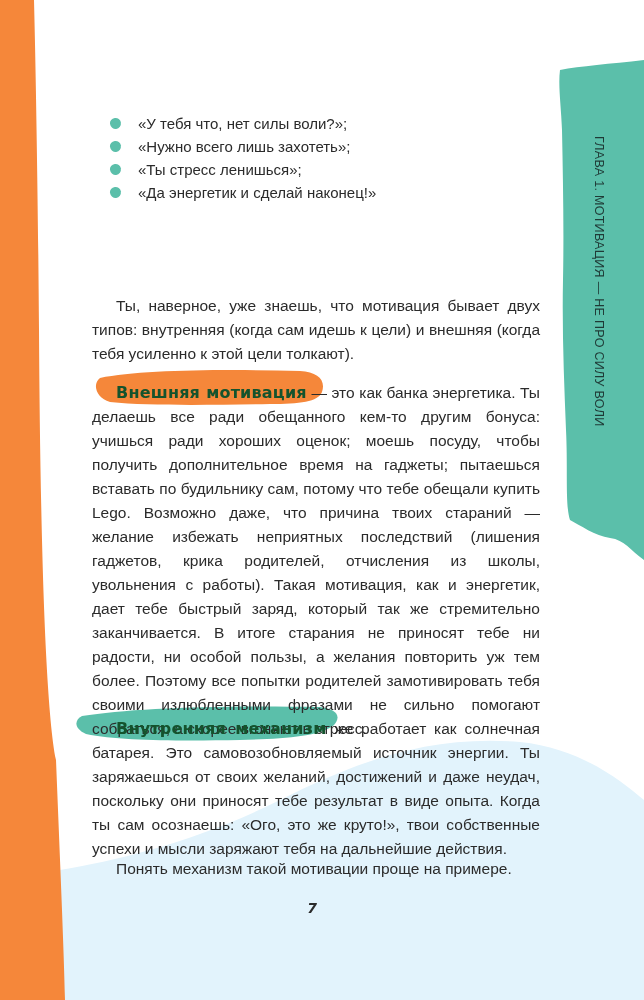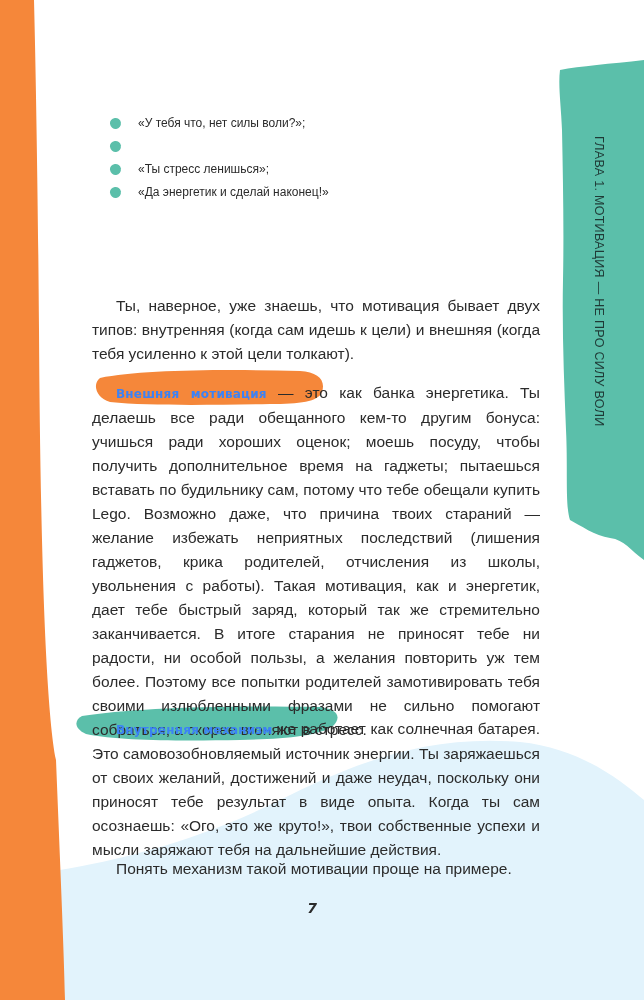--- a/index.html
+++ b/index.html
@@ -31,21 +31,21 @@
       position: absolute;
       left: 108px;
       top: 112px;
       margin: 0; padding: 0;
       list-style: none;
     }
     .bullets li {
       position: relative;
       height: 23px;
       line-height: 23px;
-      font-size: 12px;
+      font-size: 15px;
       padding-left: 30px;
       white-space: nowrap;
     }
     .bullet-dot {
       position: absolute;
       left: 2px;
       top: 6px;
       width: 11px;
       height: 11px;
       background: #5bbfaa;
@@ -63,22 +63,22 @@
       margin: 0;
     }
     .para.p1 { top: 217px; }
     .para.p2 { top: 294px; }
     .para.p3 { top: 381px; }
     .para.p4 { top: 717px; }
     .para.p5 { top: 845px; margin-top: 12px; }
     .term {
       font-family: "DejaVu Sans", sans-serif;
       font-weight: bold;
-      font-size: 12px;
-      color: #3b82f6;
+      font-size: 16px;
+      color: #14532d;
       letter-spacing: 0.2px;
     }
     .running-head {
       position: absolute;
       left: 590px;
       top: 136px;
       width: 16px;
       height: 400px;
       z-index: 3;
     }
@@ -127,20 +127,21 @@
     <span>ГЛАВА 1. МОТИВАЦИЯ — НЕ ПРО СИЛУ ВОЛИ</span>
   </div>
 
   <ul class="bullets">
     <li>
       <span class="bullet-dot"></span>
       <span>«У тебя что, нет силы воли?»;</span>
     </li>
     <li>
       <span class="bullet-dot"></span>
+      <span>«Нужно всего лишь захотеть»;</span>
     </li>
     <li>
       <span class="bullet-dot"></span>
       <span>«Ты стресс ленишься»;</span>
     </li>
     <li>
       <span class="bullet-dot"></span>
       <span>«Да энергетик и сделай наконец!»</span>
     </li>
   </ul>

